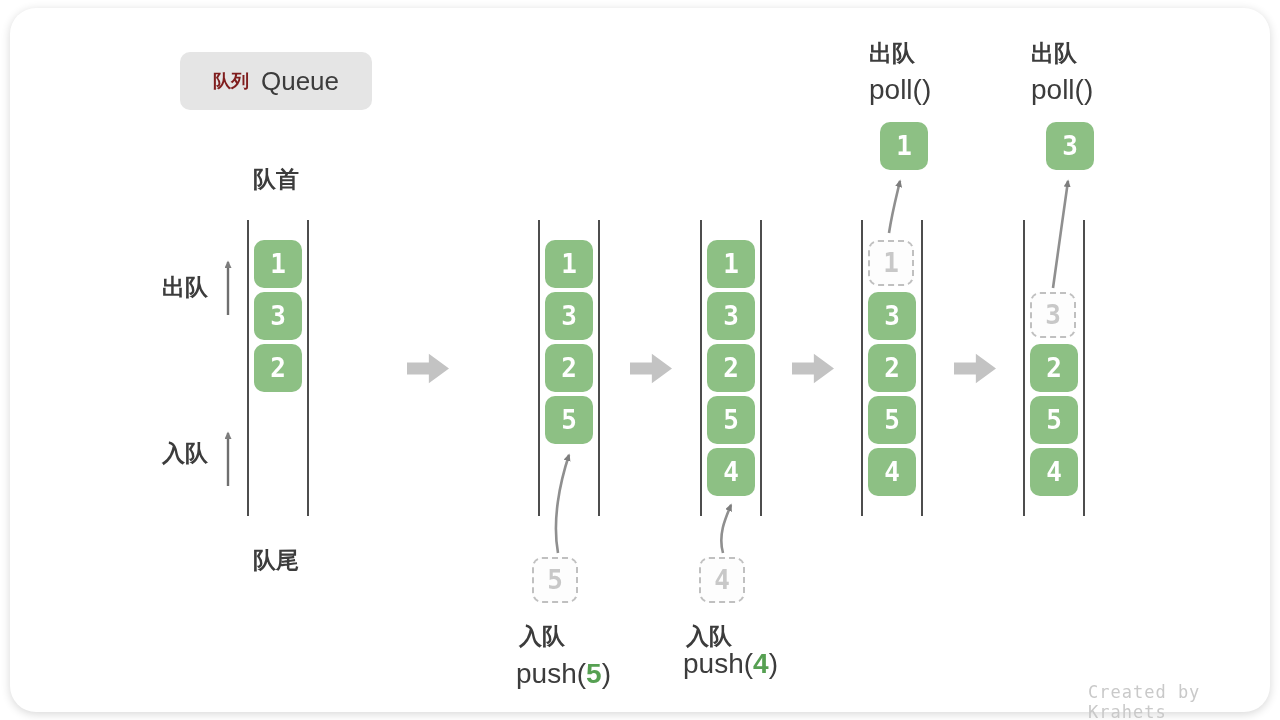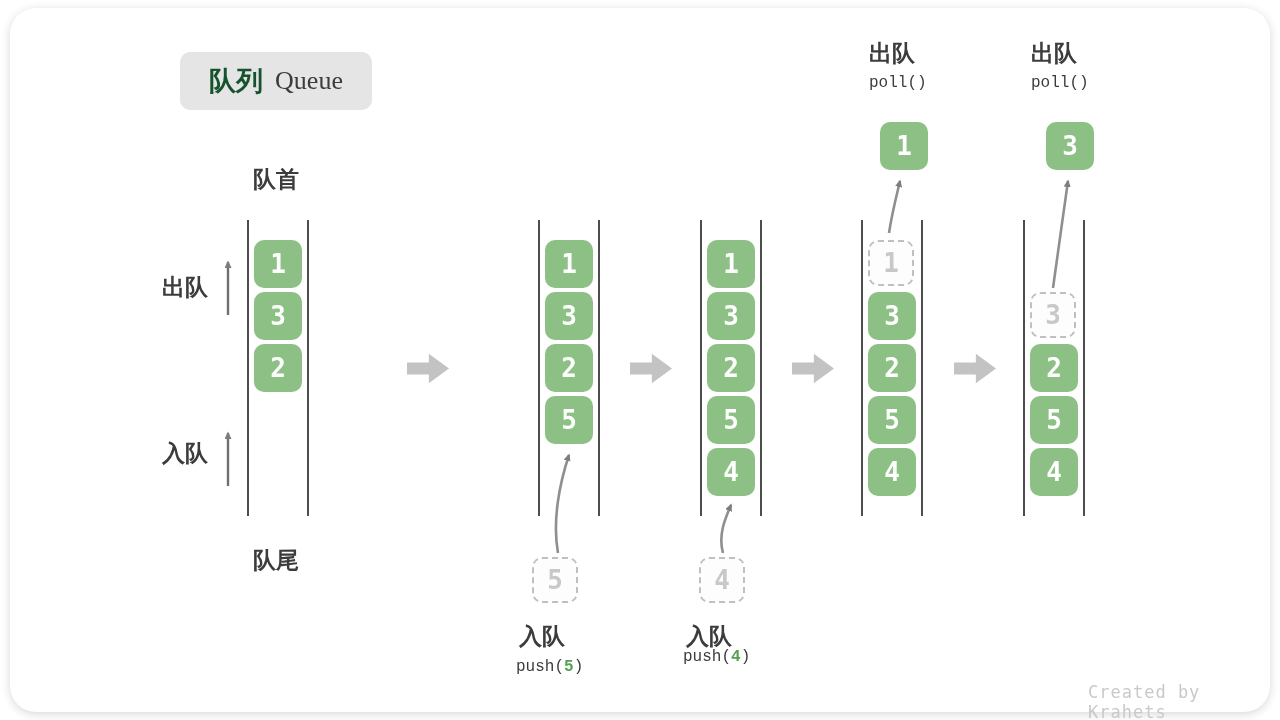--- a/index.html
+++ b/index.html
@@ -7,28 +7,28 @@
   .card{
     position:absolute;left:10px;top:8px;width:1260px;height:704px;
     background:#ffffff;border-radius:26px;
     box-shadow:0 2px 10px rgba(0,0,0,0.16);
   }
   .badge{
     position:absolute;left:170px;top:44px;width:192px;height:58px;
     background:#e5e5e5;border-radius:10px;
     display:flex;align-items:center;justify-content:center;gap:12px;
   }
-  .badge .zh{font-size:27px;font-weight:bold;color:#14532d;}
-  .badge .en{font-size:26px;color:#3c3c3c;font-family:Liberation Serif, serif;}
+  .badge .zh{font-size:18px;font-weight:bold;color:#7f1d1d;}
+  .badge .en{font-size:26px;color:#3c3c3c;font-family:Liberation Sans, sans-serif;}
   .cjk-label{
     position:absolute;font-size:23px;font-weight:bold;color:#3c3c3c;white-space:nowrap;
   }
   .code-label{
-    position:absolute;font-size:16px;color:#3c3c3c;white-space:nowrap;
-    font-family:Liberation Mono, monospace;
+    position:absolute;font-size:28px;color:#3c3c3c;white-space:nowrap;
+    font-family:Liberation Sans, sans-serif;
   }
   .code-arg{color:#56a052;font-weight:bold;}
   .qline{
     position:absolute;width:1.5px;height:296px;top:212px;background:#4d4d4d;
   }
   .qbox{
     position:absolute;width:48px;height:48px;border-radius:10px;background:#8dc084;
     display:flex;align-items:center;justify-content:center;
     color:#ffffff;font-size:26px;font-weight:bold;
     font-family:"DejaVu Sans Mono",monospace;

